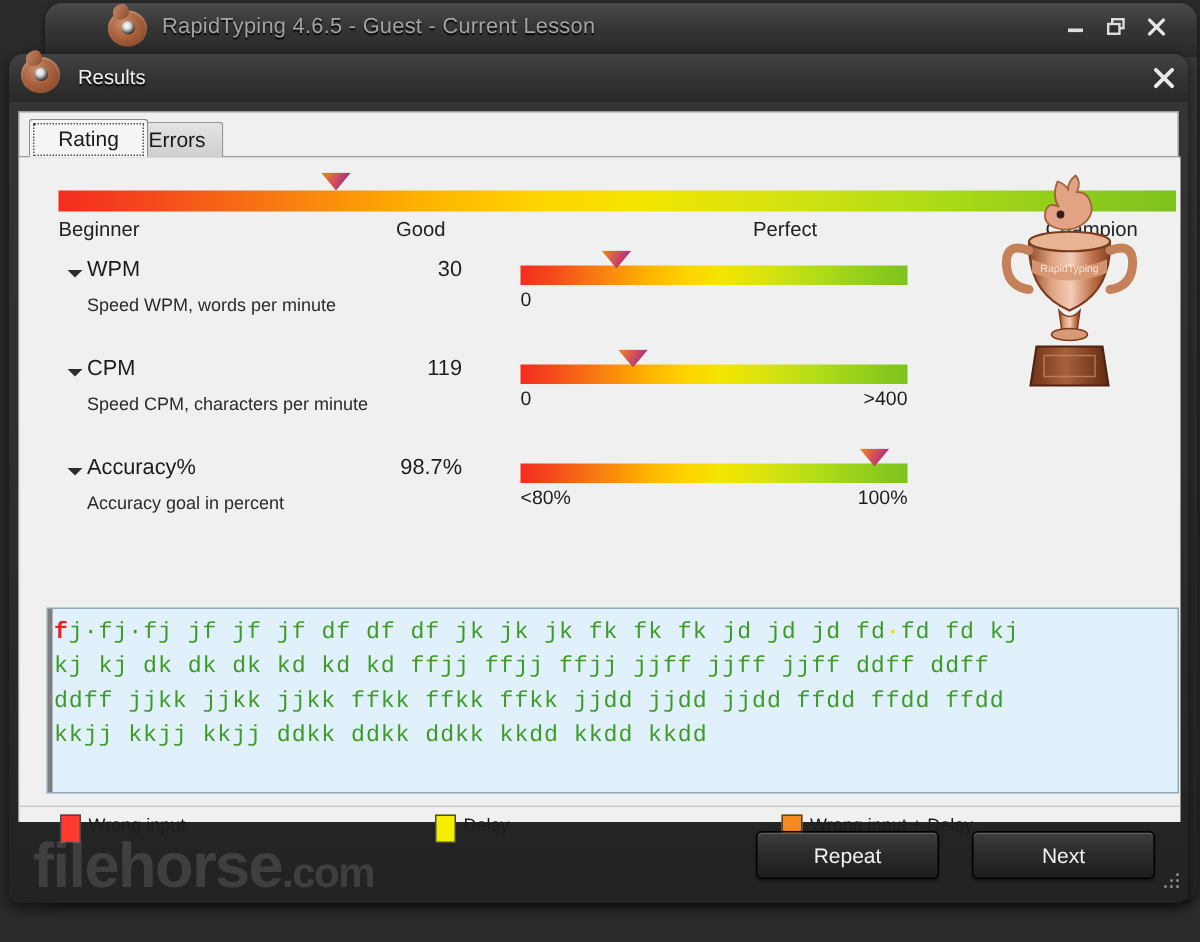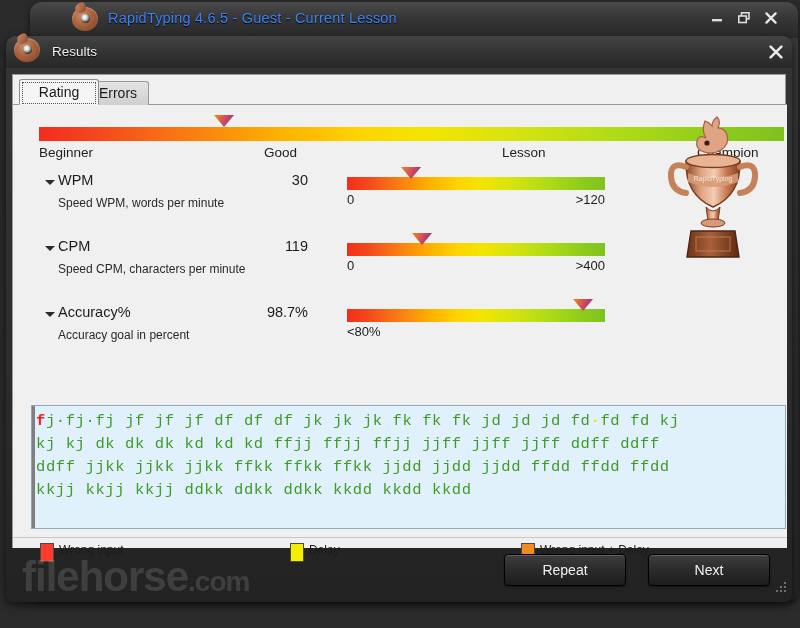--- a/index.html
+++ b/index.html
@@ -21,21 +21,21 @@
     border-radius:12px 12px 8px 8px;
     box-shadow:0 2px 6px rgba(0,0,0,.6);
   }
   .outer-titlebar{
     position:absolute;left:30px;top:2px;width:768px;height:36px;
     border-radius:12px 12px 0 0;
     background:linear-gradient(to bottom,#4a4a4a 0%,#343434 50%,#2a2a2a 100%);
   }
   .outer-title-text{
     position:absolute;left:108px;top:10px;
-    color:#3b82f6;font-size:14.5px;letter-spacing:.2px;
+    color:#a3a3a3;font-size:14.5px;letter-spacing:.2px;
     text-shadow:0 1px 1px #000;white-space:nowrap;
   }
   .app-logo{
     position:absolute;width:26px;height:24px;border-radius:50%;
     background:radial-gradient(circle at 38% 34%,#c98d6c 0%,#a8613c 45%,#7d3f22 100%);
     box-shadow:inset 0 1px 2px rgba(255,255,255,.35);
   }
   .app-logo::before{
     content:"";position:absolute;left:9px;top:7px;width:9px;height:9px;border-radius:50%;
     background:radial-gradient(circle at 40% 35%,#fff 0%,#d8d8d8 30%,#222 75%);
@@ -291,35 +291,34 @@
 
       <div class="tabpage">
 
         <div class="rating-block">
           <div class="grad-bar" id="main-bar"></div>
           <div class="marker" id="main-marker">
               <i></i>
             </div>
           <div class="scale-label" style="left:26px;">Beginner</div>
           <div class="scale-label" style="left:251px;">Good</div>
-          <div class="scale-label" style="left:489px;">Lesson</div>
+          <div class="scale-label" style="left:489px;">Perfect</div>
           <div class="scale-label" style="left:684px;">Champion</div>
         </div>
 
         <div class="metric" id="metric-wpm">
           <div class="tri-toggle"></div>
           <div class="metric-name">WPM</div>
           <div class="metric-value" id="val-wpm">30</div>
           <div class="metric-desc">Speed WPM, words per minute</div>
           <div class="grad-bar mini-bar"></div>
           <div class="marker" style="left:398px;top:-2px;">
               <i></i>
             </div>
           <div class="mini-min">0</div>
-          <div class="mini-max">&gt;120</div>
         </div>
 
         <div class="metric" id="metric-cpm">
           <div class="tri-toggle"></div>
           <div class="metric-name">CPM</div>
           <div class="metric-value" id="val-cpm">119</div>
           <div class="metric-desc">Speed CPM, characters per minute</div>
           <div class="grad-bar mini-bar"></div>
           <div class="marker" style="left:409px;top:-2px;">
               <i></i>
@@ -331,20 +330,21 @@
         <div class="metric" id="metric-acc">
           <div class="tri-toggle"></div>
           <div class="metric-name">Accuracy%</div>
           <div class="metric-value" id="val-acc">98.7%</div>
           <div class="metric-desc">Accuracy goal in percent</div>
           <div class="grad-bar mini-bar"></div>
           <div class="marker" style="left:570px;top:-2px;">
               <i></i>
             </div>
           <div class="mini-min">&lt;80%</div>
+          <div class="mini-max">100%</div>
         </div>
 
         <div class="trophy">
           <svg width="110" height="160" viewBox="0 0 110 160">
             <defs>
               <linearGradient id="cupg" x1="0" y1="0" x2="1" y2="0">
                 <stop offset="0%" stop-color="#8c4a28"></stop>
                 <stop offset="28%" stop-color="#e0a383"></stop>
                 <stop offset="52%" stop-color="#f3cdb6"></stop>
                 <stop offset="78%" stop-color="#c0724a"></stop>

